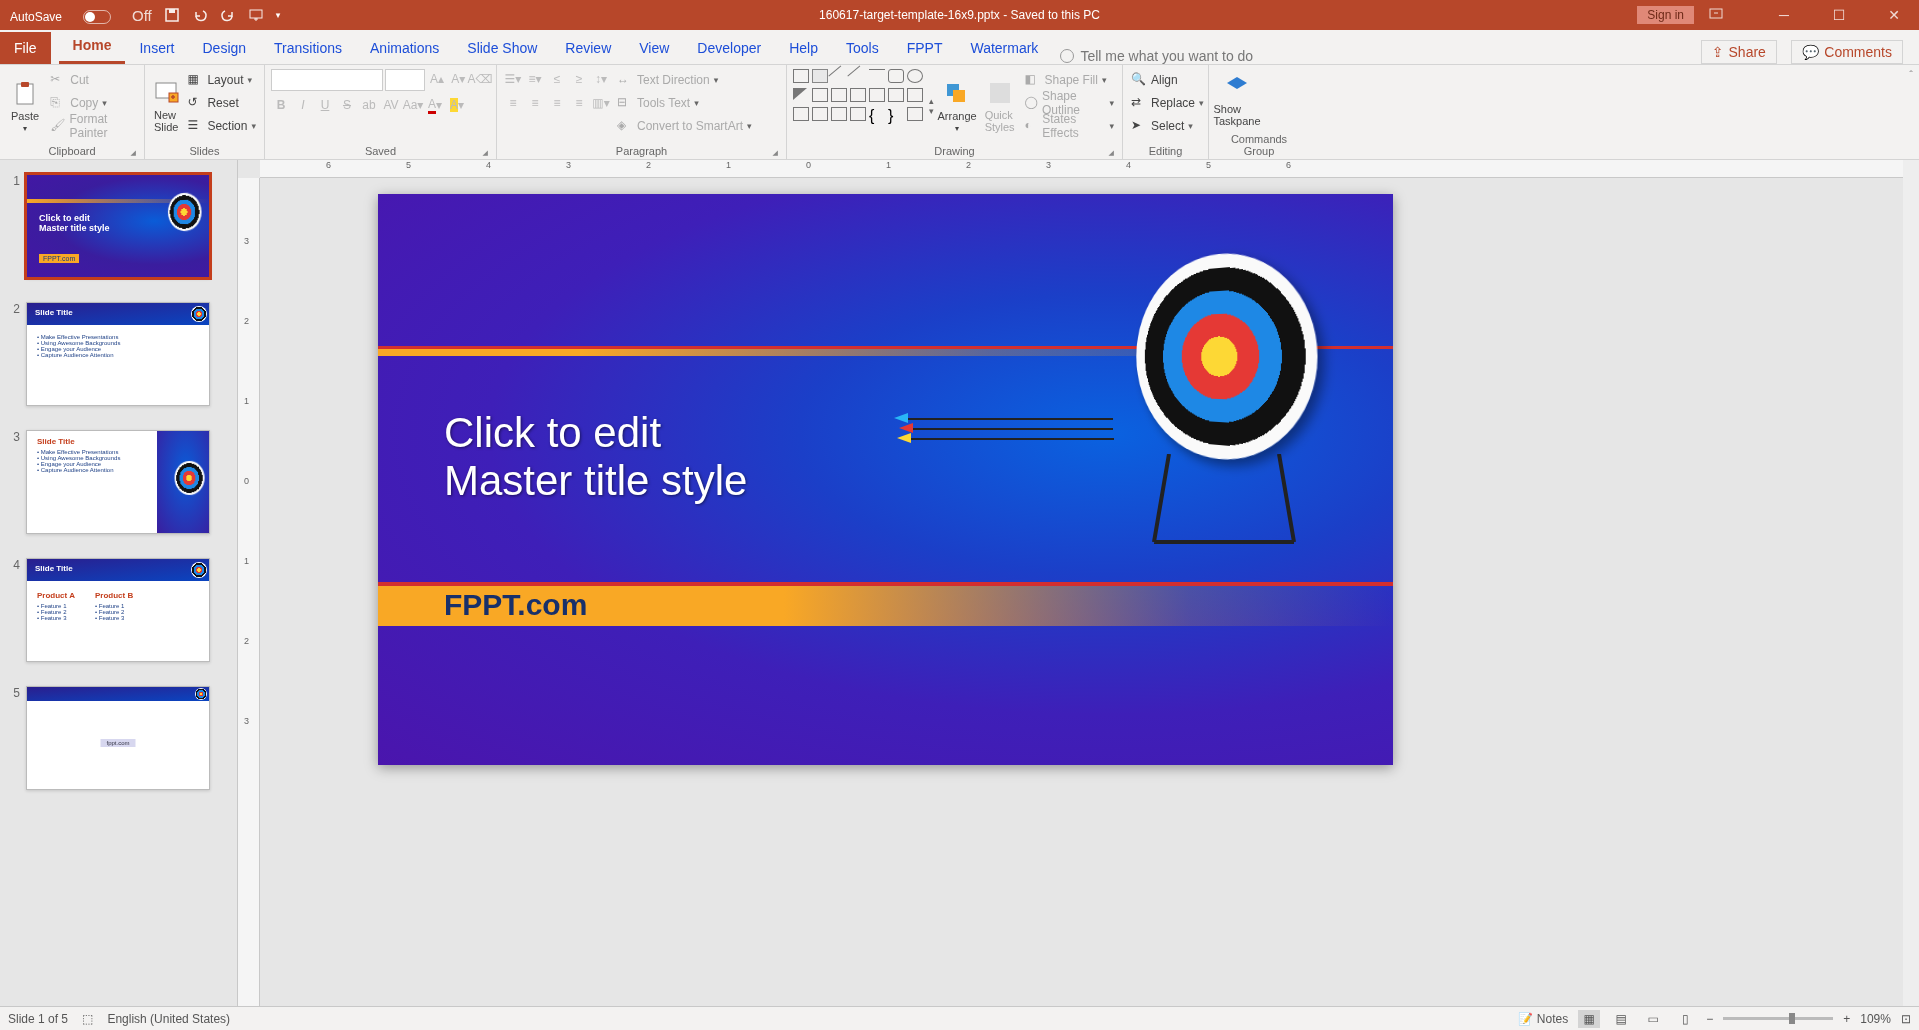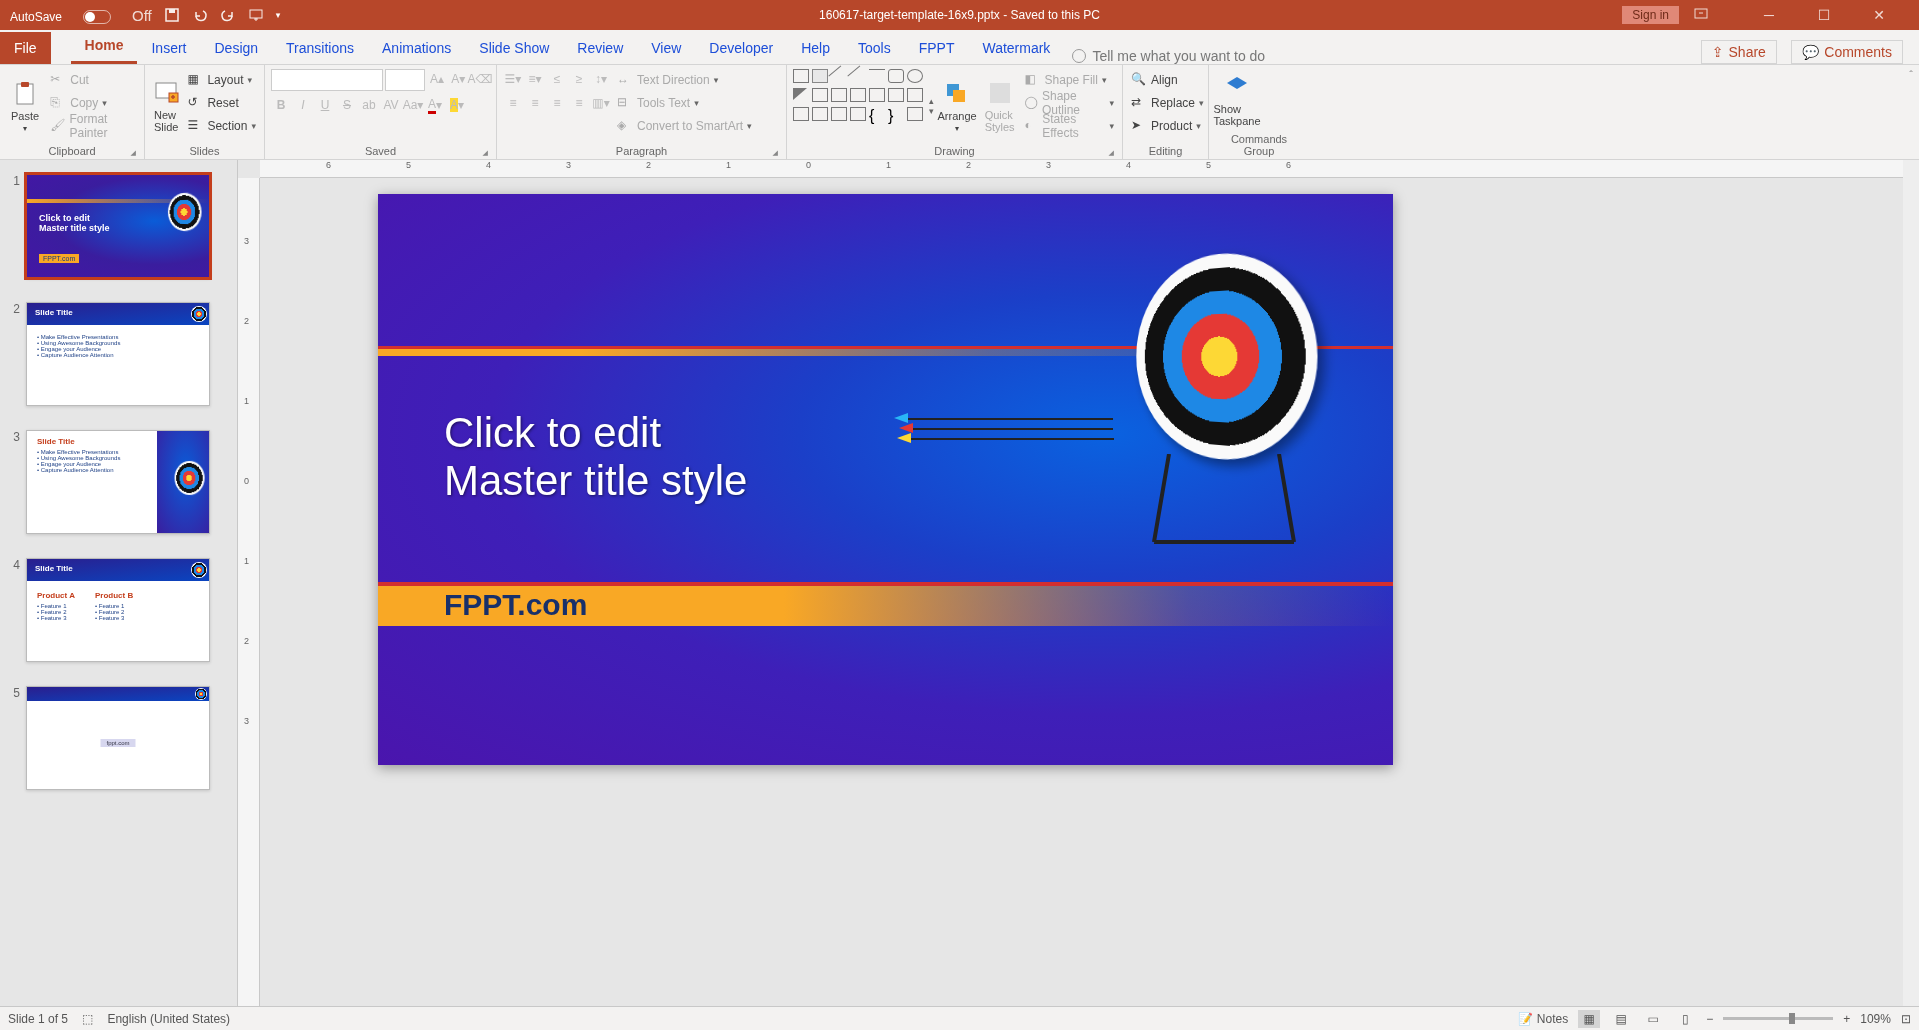--- a/index.html
+++ b/index.html
@@ -6,28 +6,28 @@
 body { background: #e6e6e6; overflow: hidden; width: 1919px; height: 1030px; }
 
 
 .titlebar { height: 30px; background: #b7472a; display: flex; align-items: center; color: #fff; font-size: 12px; position: relative; }
 .titlebar-left { display: flex; align-items: center; gap: 12px; padding-left: 10px; }
 .autosave { display: flex; align-items: flex-end; gap: 21px; }
 .toggle { width: 28px; height: 14px; border: 1px solid rgba(255,255,255,0.6); border-radius: 8px; position: relative; }
 .toggle::after { content:''; width:10px; height:10px; background:#fff; border-radius:50%; position:absolute; top:1px; left:1px; }
 .qat-icon { width: 16px; height: 16px; opacity: 0.9; }
 .titlebar-center { position: absolute; left: 50%; transform: translateX(-50%); }
-.titlebar-right { margin-left: auto; display: flex; align-items: center; gap: 15px; padding-right: 20px; }
+.titlebar-right { margin-left: auto; display: flex; align-items: center; gap: 15px; padding-right: 5px; }
 .signin-btn { background: #e08877; padding: 2px 10px; color: #6f2a18; }
 .win-btn { width: 40px; text-align: center; opacity: 0.8; font-size: 14px; }
 
 
 .tabs-row { height: 35px; background: #f3f2f1; display: flex; align-items: flex-end; border-bottom: 1px solid #d4d4d4; }
 .tab { padding: 8px 14px; font-size: 14px; color: #1d4ed8; cursor: pointer; }
-.tab.file { background: #b7472a; color: #fff; margin-right: 20px; }
+.tab.file { background: #b7472a; color: #fff; margin-right: 8px; }
 .tab.active { border-bottom: 3px solid #b7472a; color: #b7472a; font-weight: 600; }
 .tell-me { display: flex; align-items: center; gap: 6px; color: #777; font-size: 14px; margin-left: 8px; }
 .tell-icon { width: 14px; height: 14px; border: 1.5px solid #999; border-radius: 50%; position: relative; }
 .tabs-right { margin-left: auto; display: flex; gap: 14px; padding-right: 16px; font-size: 14px; }
 .share-btn, .comments-btn { color: #b7472a; border: 1px solid #d4d4d4; padding: 3px 10px; display: flex; align-items: center; gap: 5px; }
 
 
 .ribbon { height: 95px; background: #f3f2f1; display: flex; border-bottom: 1px solid #d4d4d4; }
 .group { border-right: 1px solid #d4d4d4; display: flex; flex-direction: column; justify-content: space-between; padding: 4px 6px 0 6px; }
 .group-label { font-size: 11px; color: #666; text-align: center; padding: 2px 0; position: relative; }
@@ -376,21 +376,21 @@
         <div class="small-btn">
             <span class="ic">🔍</span>
             <span>Align</span>
           </div>
         <div class="small-btn drop-arrow">
             <span class="ic">⇄</span>
             <span>Replace</span>
           </div>
         <div class="small-btn drop-arrow">
             <span class="ic">➤</span>
-            <span>Product</span>
+            <span>Select</span>
           </div>
       </div>
     </div>
     <div class="group-label">Editing</div>
   </div>
 
   <div class="group" style="width:100px;border-right:none">
     <div class="group-body">
       <div class="big-btn">
         <svg class="ic" viewBox="0 0 28 28">

